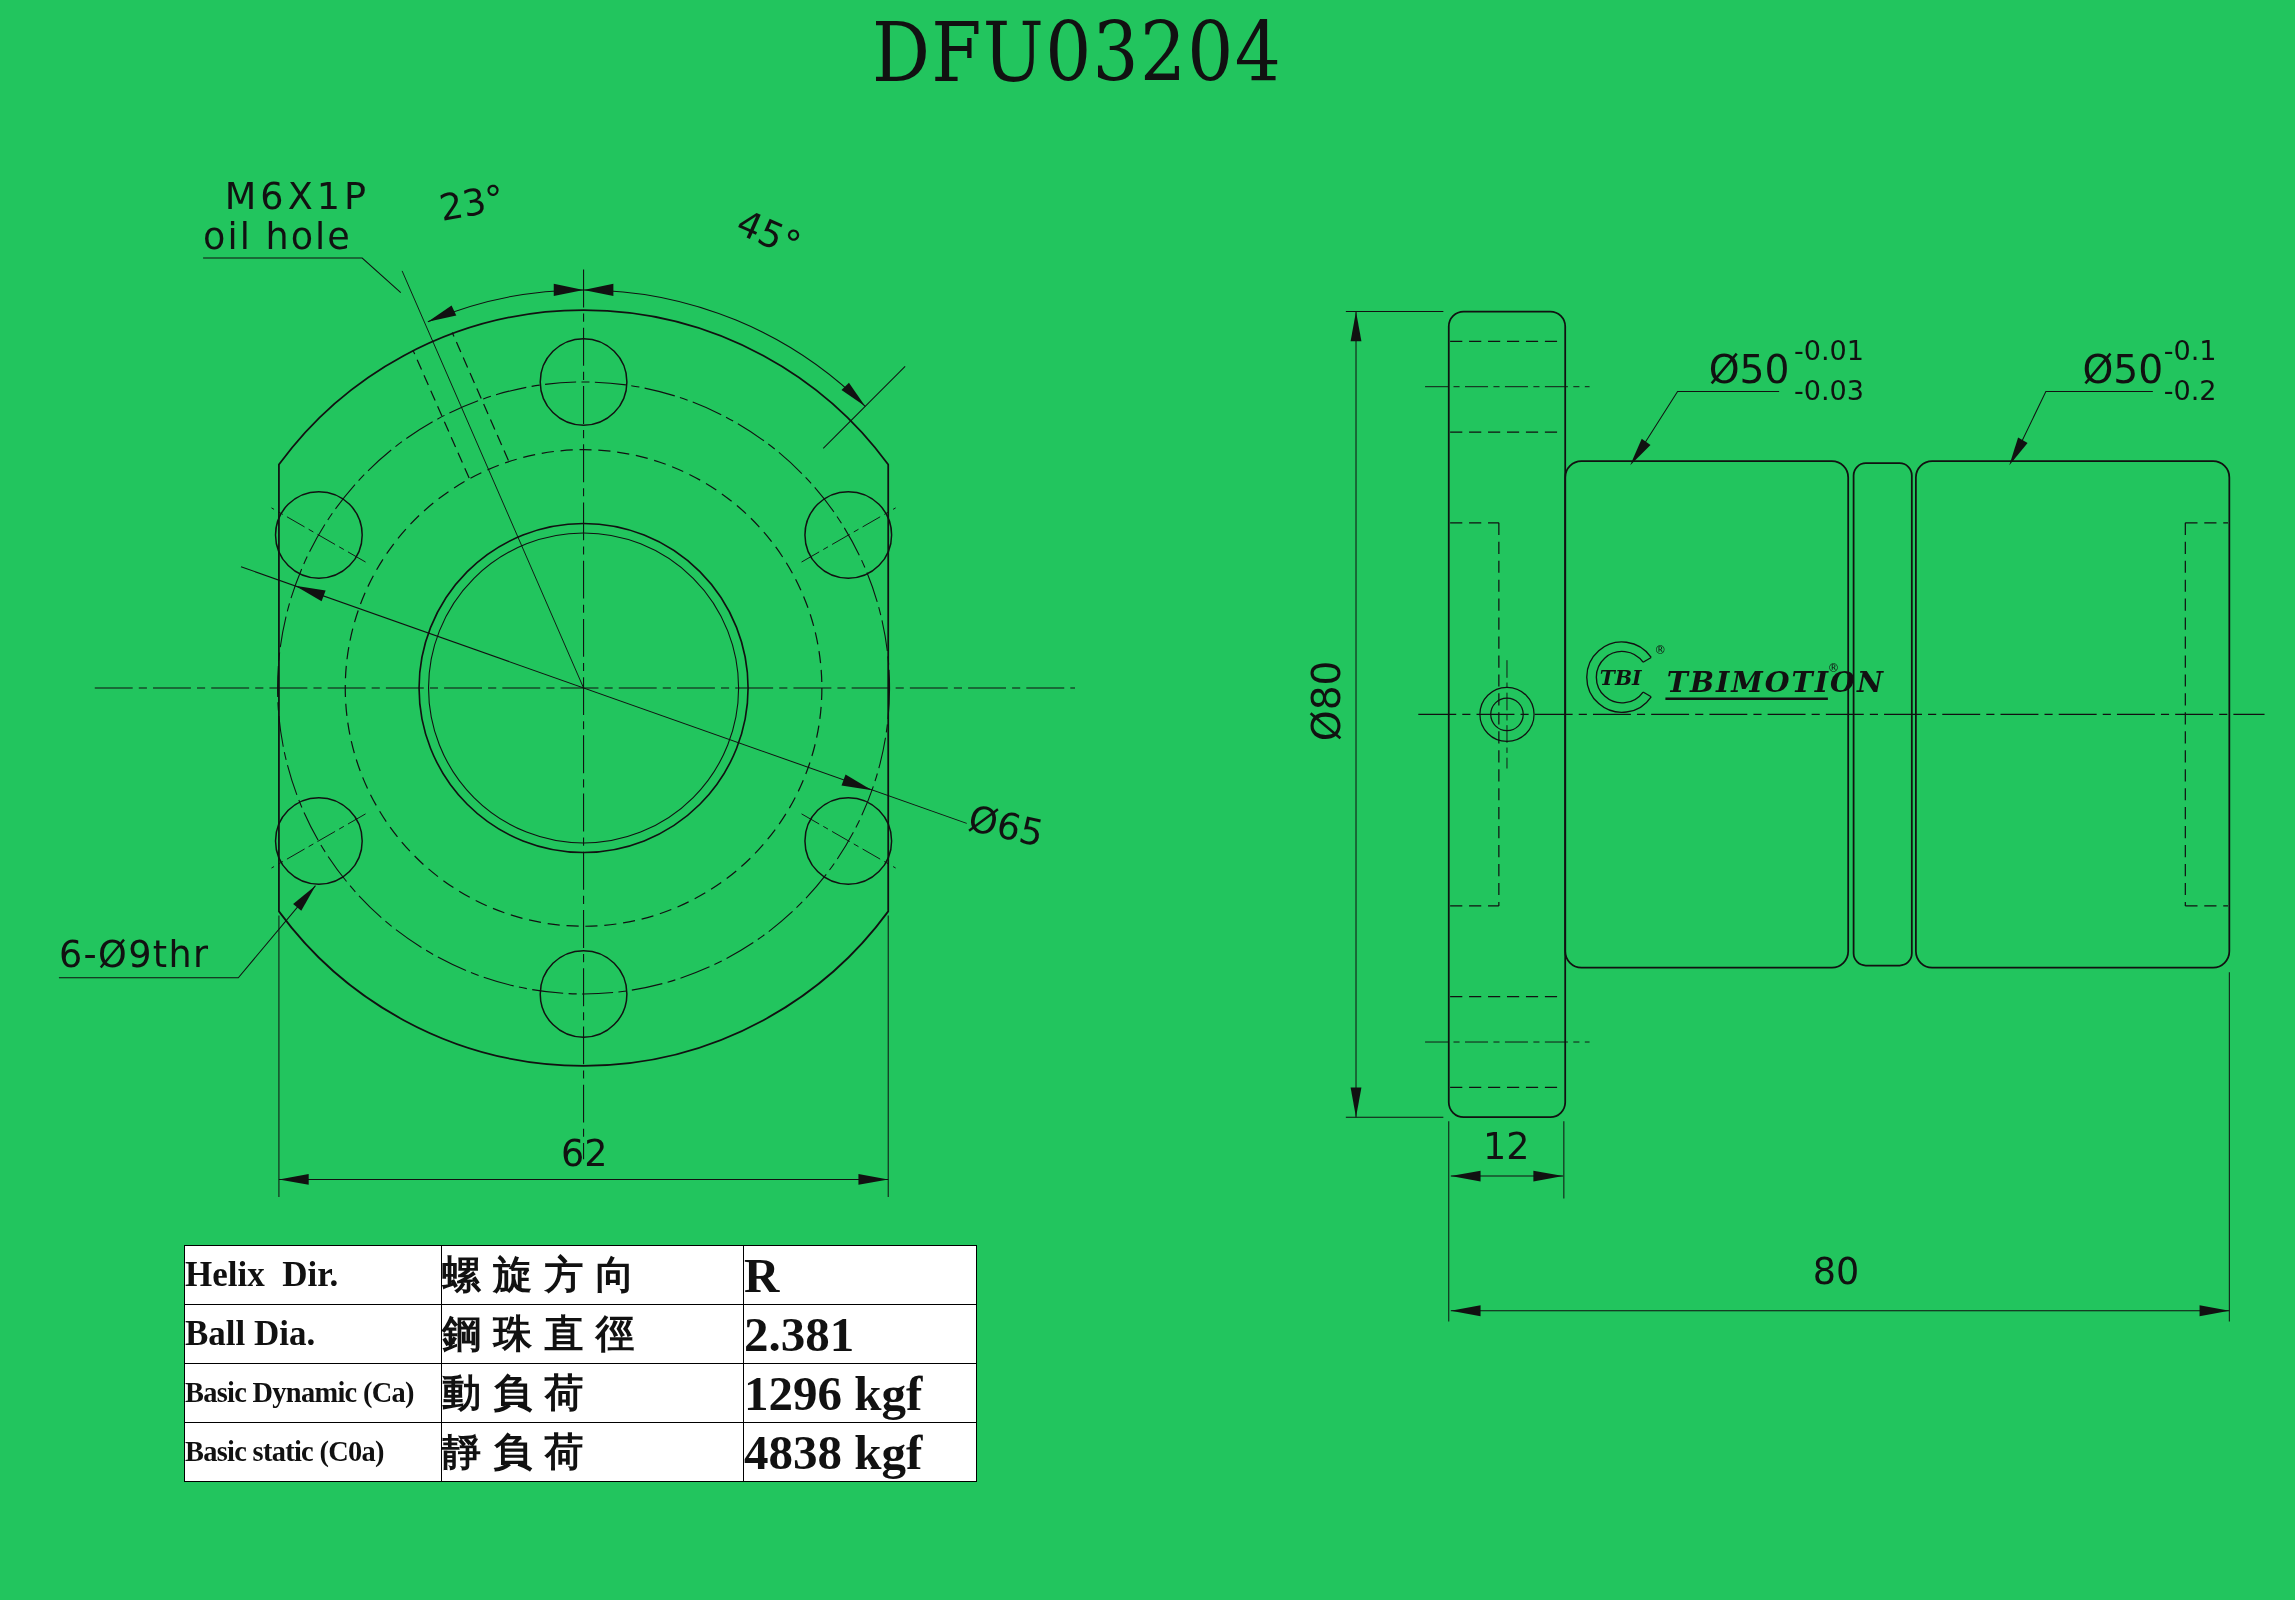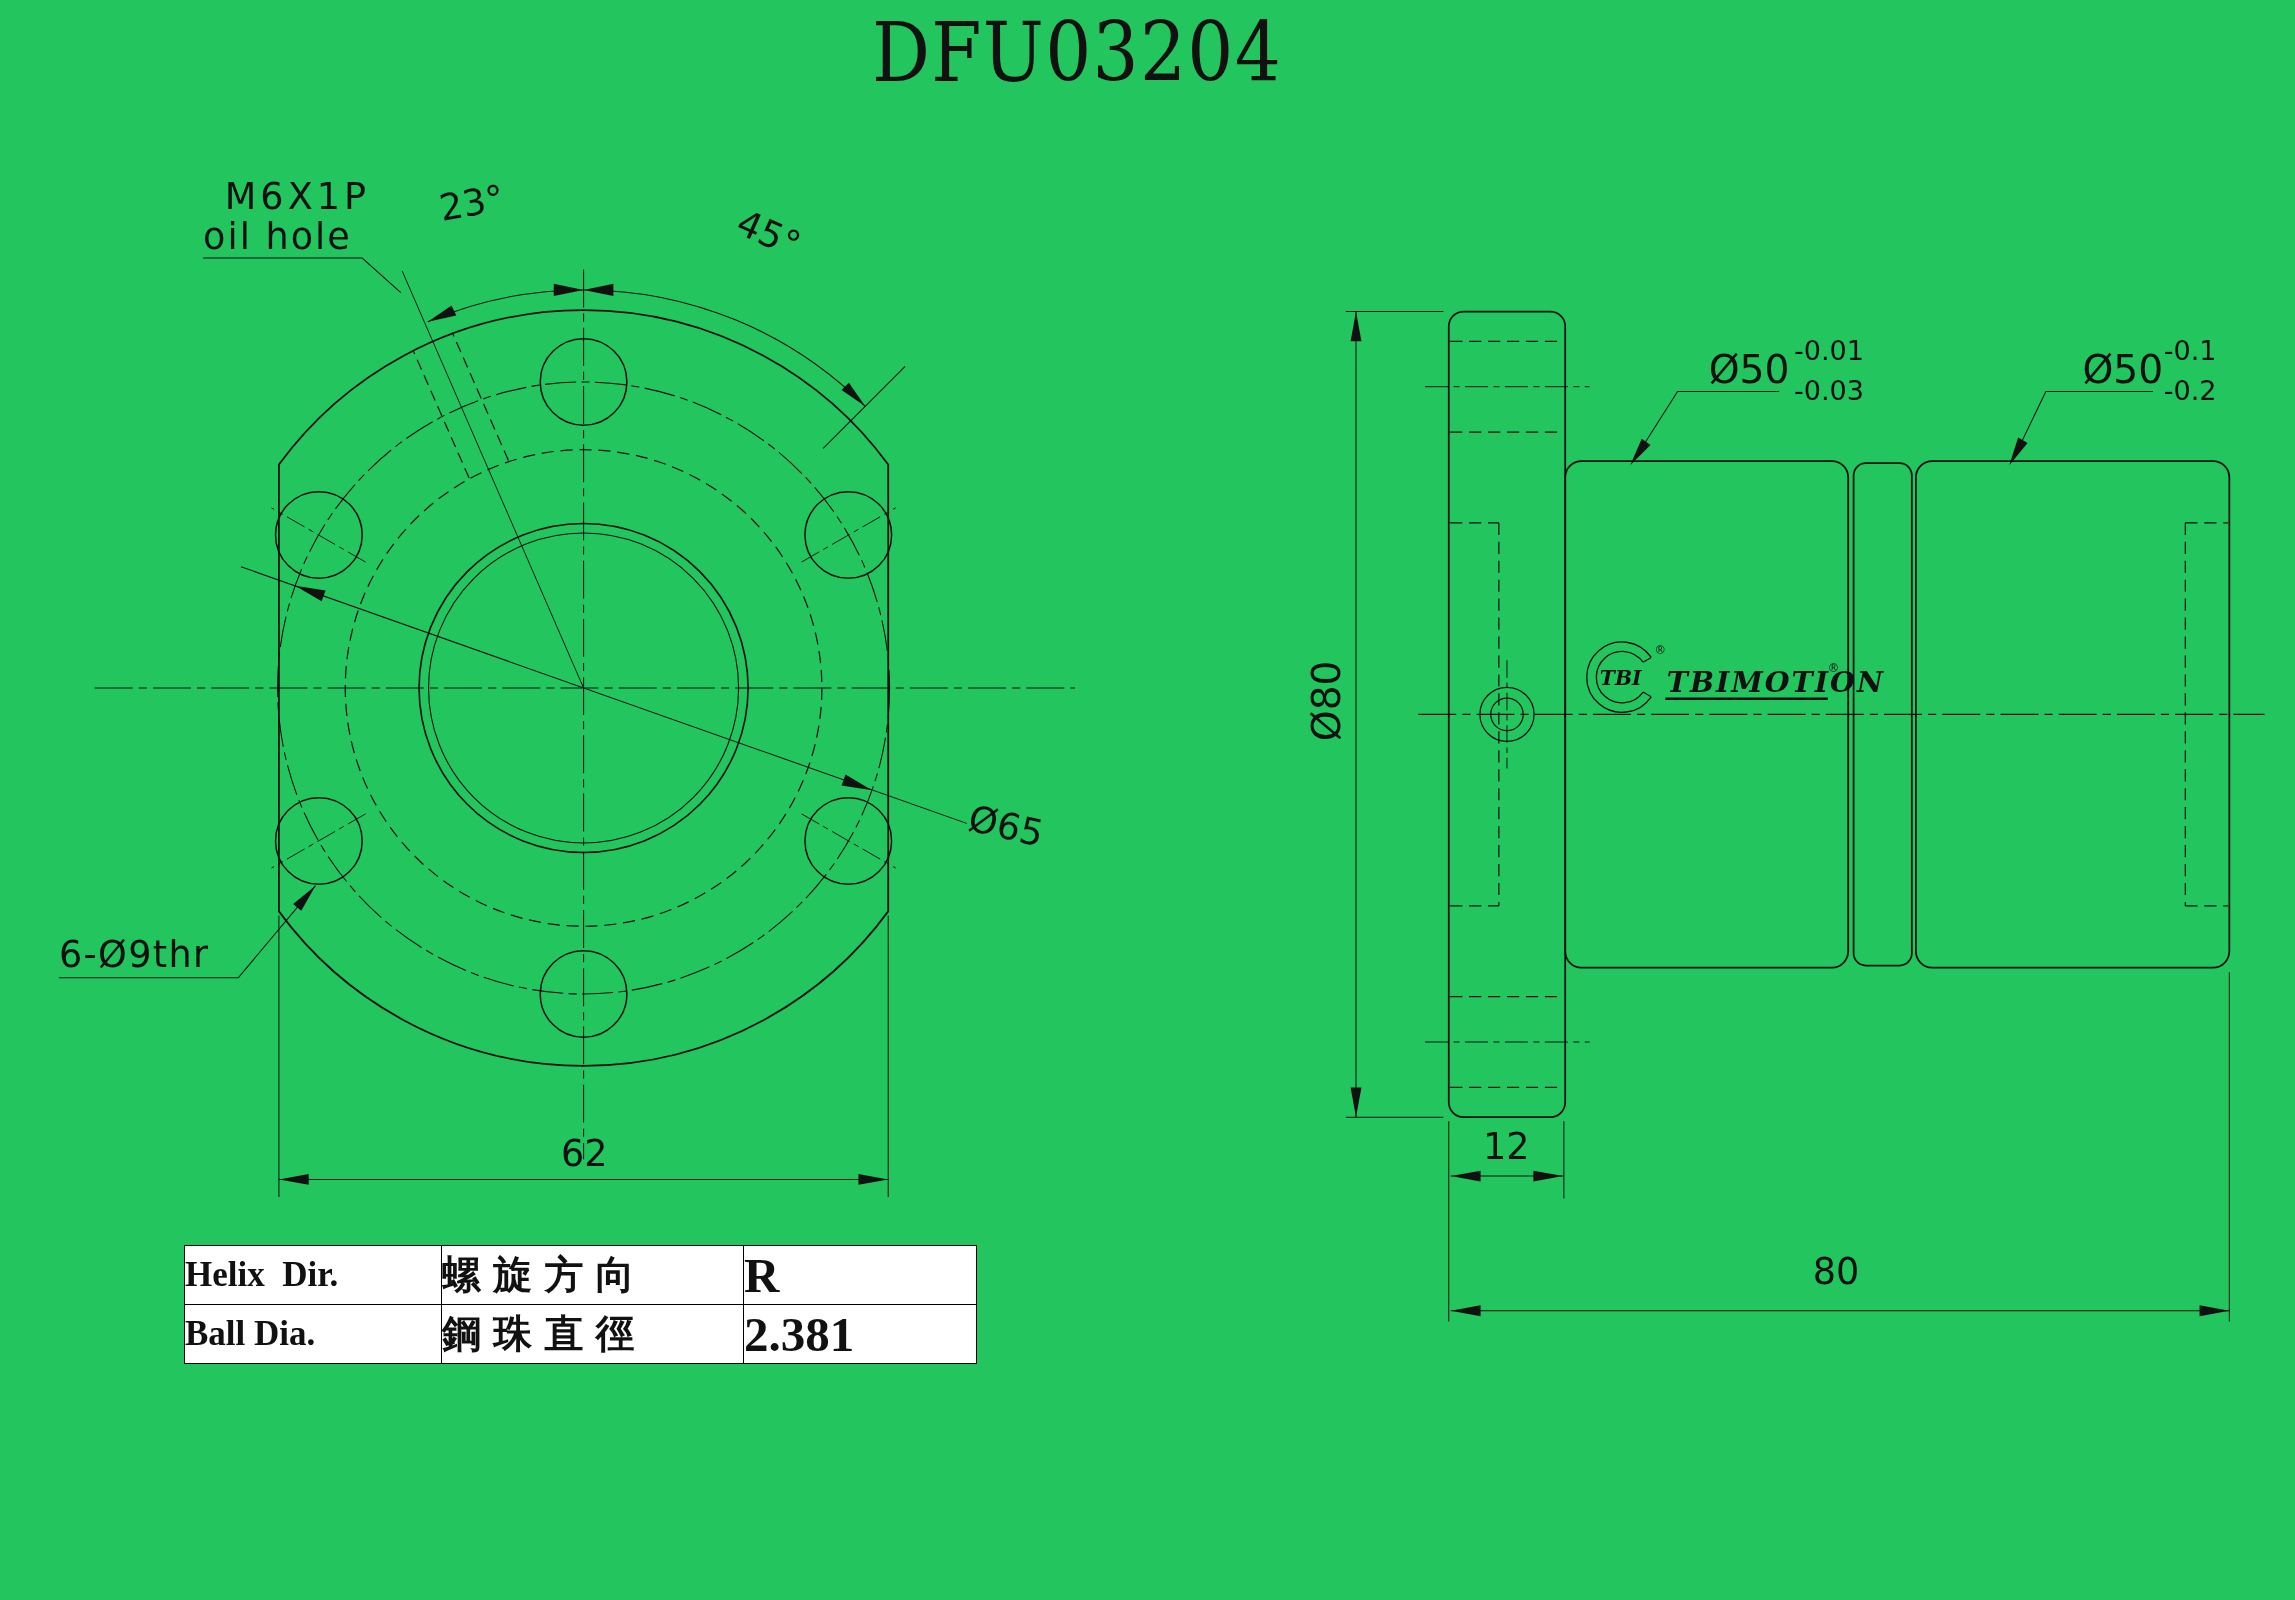--- a/index.html
+++ b/index.html
@@ -202,17 +202,27 @@
       <tr>
         <td class="col-en c-en">Helix  Dir.</td>
         <td class="col-zh c-zh">螺旋方向</td>
         <td class="col-val c-val">R</td>
       </tr>
       <tr>
         <td class="col-en c-en">Ball Dia.</td>
         <td class="col-zh c-zh">鋼珠直徑</td>
         <td class="col-val c-val">2.381</td>
       </tr>
+      <tr>
+        <td class="col-en c-en small">Basic Dynamic (Ca)</td>
+        <td class="col-zh c-zh">動負荷</td>
+        <td class="col-val c-val">1296 kgf</td>
+      </tr>
+      <tr>
+        <td class="col-en c-en small">Basic static (C0a)</td>
+        <td class="col-zh c-zh">靜負荷</td>
+        <td class="col-val c-val">4838 kgf</td>
+      </tr>
     </tbody>
   </table>
 
 </div>
 
 
 </body></html>

